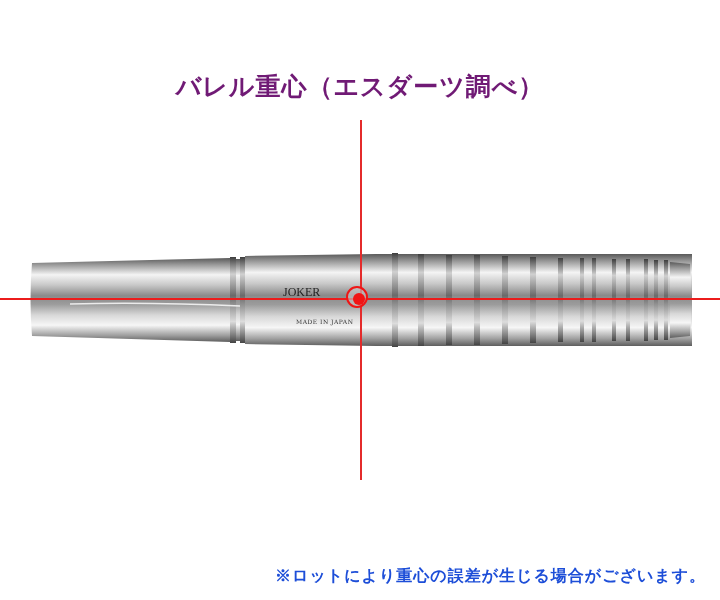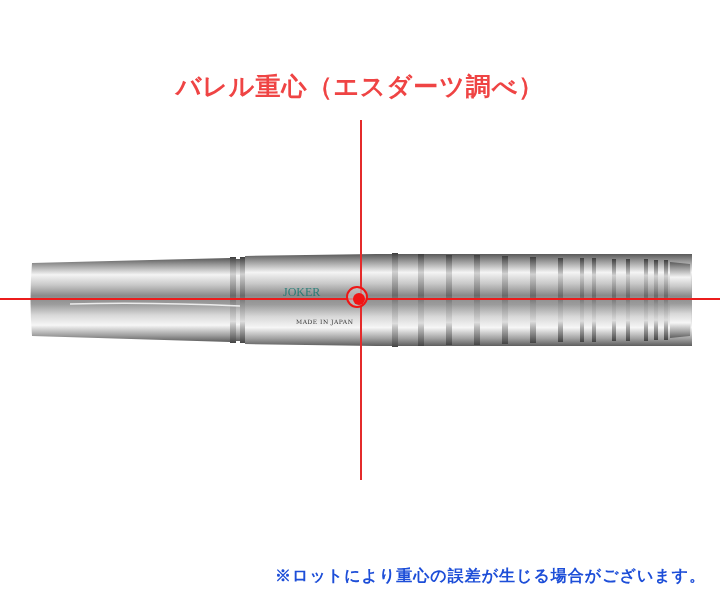--- a/index.html
+++ b/index.html
@@ -1,30 +1,30 @@
 <!DOCTYPE html>
 <html><head>
 <meta charset="utf-8">
 <style>
   html, body { margin: 0; padding: 0; background: #ffffff; }
   body { width: 720px; height: 600px; position: relative; overflow: hidden;
          font-family: "DejaVu Serif", "Liberation Serif", serif; }
   .title { position: absolute; left: 0; width: 720px; top: 70px; text-align: center;
-           font-size: 25px; font-weight: bold; color: #ef4444; letter-spacing: 1px; line-height: 34px; }
+           font-size: 25px; font-weight: bold; color: #701a75; letter-spacing: 1px; line-height: 34px; }
   .note { position: absolute; right: 14px; top: 562px; font-size: 16px; font-weight: bold;
           color: #1d4ed8; letter-spacing: 1px; line-height: 28px; white-space: nowrap; }
   .dart { position: absolute; left: 0; top: 0; width: 720px; height: 600px; }
   .vline { position: absolute; left: 360px; top: 120px; width: 2px; height: 360px; background: #e42b2b; }
   .hline { position: absolute; left: 0; top: 298px; width: 720px; height: 2px; background: #ec1c1c; }
   .target { position: absolute; left: 346px; top: 286px; width: 22px; height: 22px; border-radius: 50%;
             border: 2px solid #f01515; box-sizing: border-box; background: rgba(200,200,200,0.6); }
   .target-dot { position: absolute; left: 353px; top: 293px; width: 12px; height: 12px; border-radius: 50%; background: #f01515; }
   .made { position: absolute; left: 296px; top: 318px; font-size: 6px; color: #333; letter-spacing: 0.5px;
           font-family: "DejaVu Serif", serif; }
-  .brand { position: absolute; left: 283px; top: 285px; font-size: 12px; color: #0f766e; letter-spacing: 0px;
+  .brand { position: absolute; left: 283px; top: 285px; font-size: 12px; color: #000000; letter-spacing: 0px;
            font-family: "Liberation Serif", serif; opacity: 0.8; }
 </style>
 </head>
 <body>
 
 <div class="title">バレル重心（エスダーツ調べ）</div>
 
 <svg class="dart" viewBox="0 0 720 600" xmlns="http://www.w3.org/2000/svg">
   <defs>
     <linearGradient id="metal" x1="0" y1="0" x2="0" y2="1">

